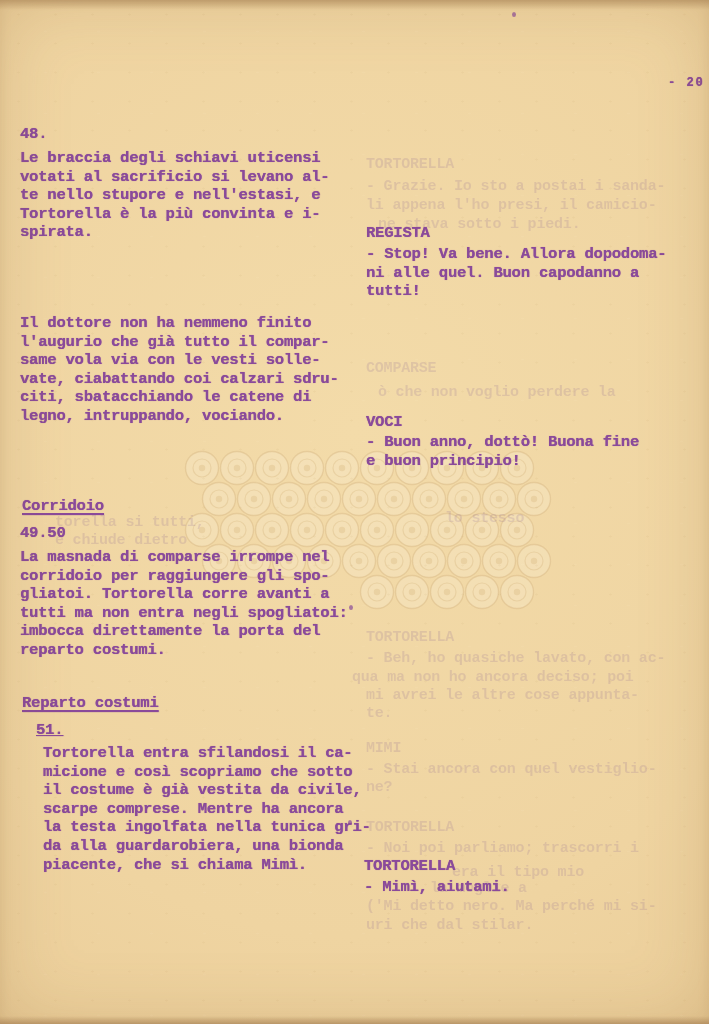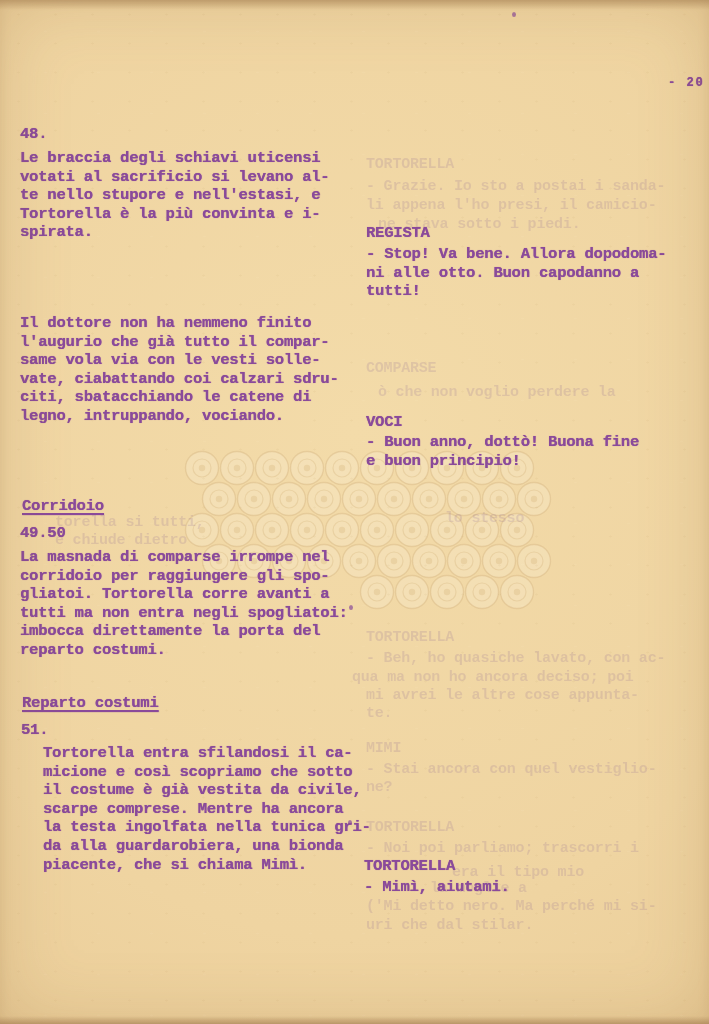--- a/index.html
+++ b/index.html
@@ -39,21 +39,21 @@
 
   .pagenum{left:624px;top:74px;font-size:12px;letter-spacing:2px;margin-left:44px;}
 
   .b48-num{left:20px;top:125px;}
   .b48-text{left:20px;top:149px;}
   .b2-text{left:20px;top:314px;}
   .cor-head{left:22px;top:497px;}
   .cor-num{left:20px;top:524px;}
   .cor-text{left:20px;top:548px;}
   .rep-head{left:22px;top:694px;}
-  .rep-num{left:21px;top:721px;}
+  .rep-num{left:36px;top:721px;text-decoration:underline;}
   .rep-text{left:20px;top:744px;margin-left:23px;}
 
   .reg-spk{left:366px;top:224px;}
   .reg-text{left:366px;top:245px;}
   .voci-spk{left:366px;top:413px;}
   .voci-text{left:366px;top:433px;}
   .tor-spk{left:364px;top:857px;}
   .tor-text{left:364px;top:878px;}
 
   .ghost-line{
@@ -359,21 +359,21 @@
   <div class="tx rep-text">Tortorella entra sfilandosi il ca-
 micione e così scopriamo che sotto
 il costume è già vestita da civile,
 scarpe comprese. Mentre ha ancora
 la testa ingolfata nella tunica gri-
 da alla guardarobiera, una bionda
 piacente, che si chiama Mimì.</div>
 
   <div class="tx reg-spk">REGISTA</div>
   <div class="tx reg-text">- Stop! Va bene. Allora dopodoma-
-ni alle otto. Buon capodanno a
+ni alle quel. Buon capodanno a
 tutti!</div>
 
   <div class="tx voci-spk">VOCI</div>
   <div class="tx voci-text">- Buon anno, dottò! Buona fine
 e buon principio!</div>
 
   <div class="tx tor-spk">TORTORELLA</div>
   <div class="tx tor-text">- Mimì, aiutami.</div>
 
   <div id="speck-layer">

